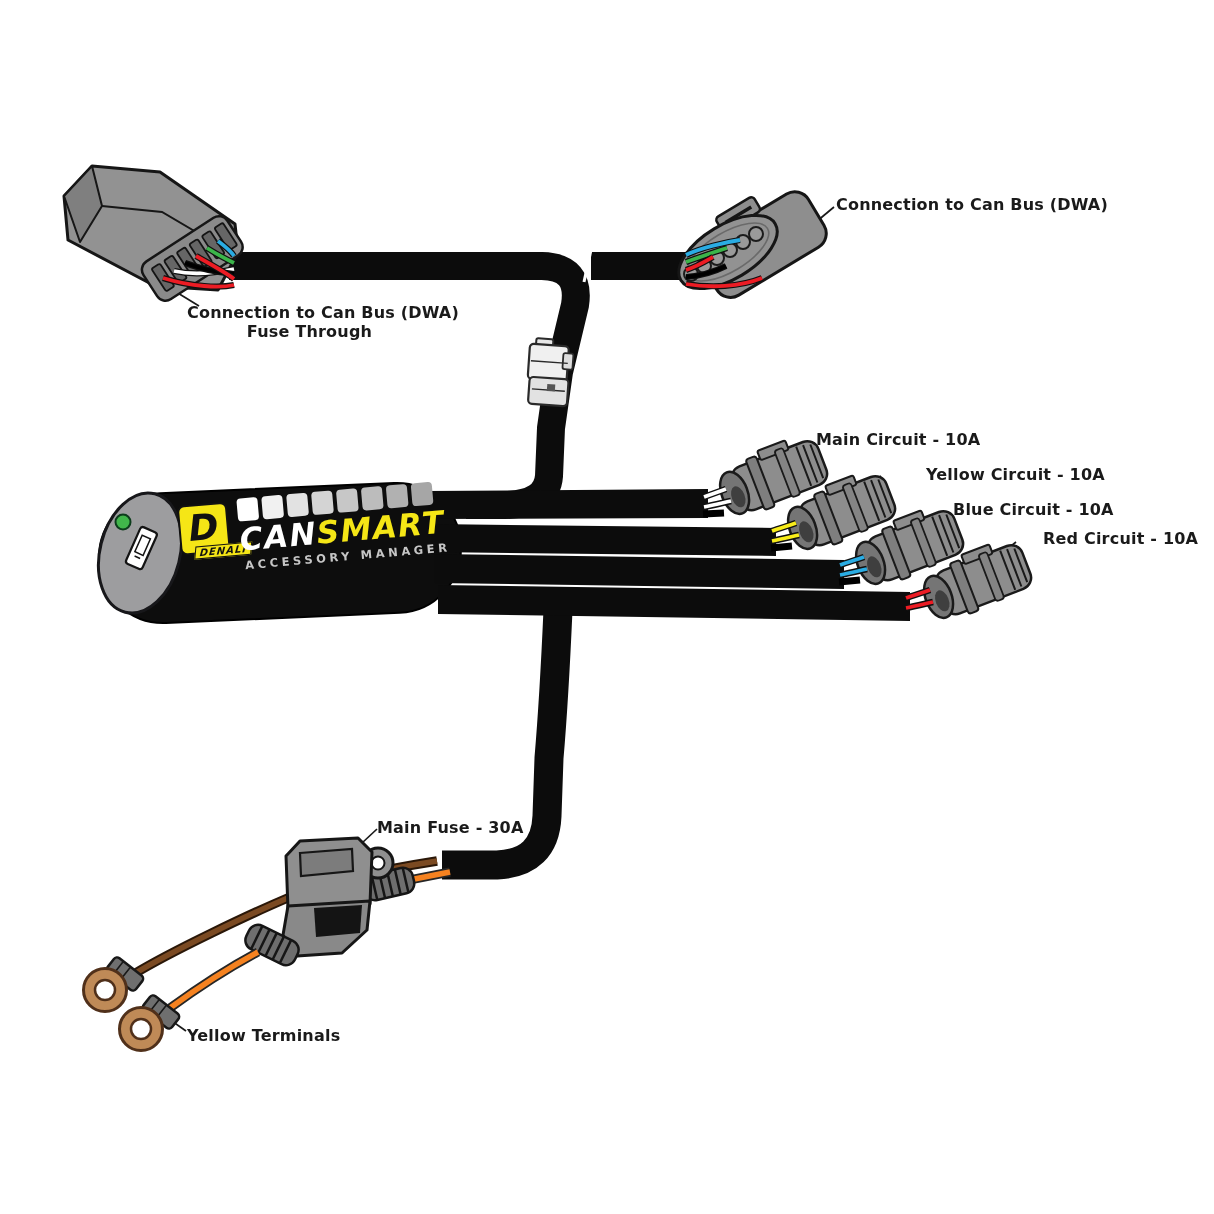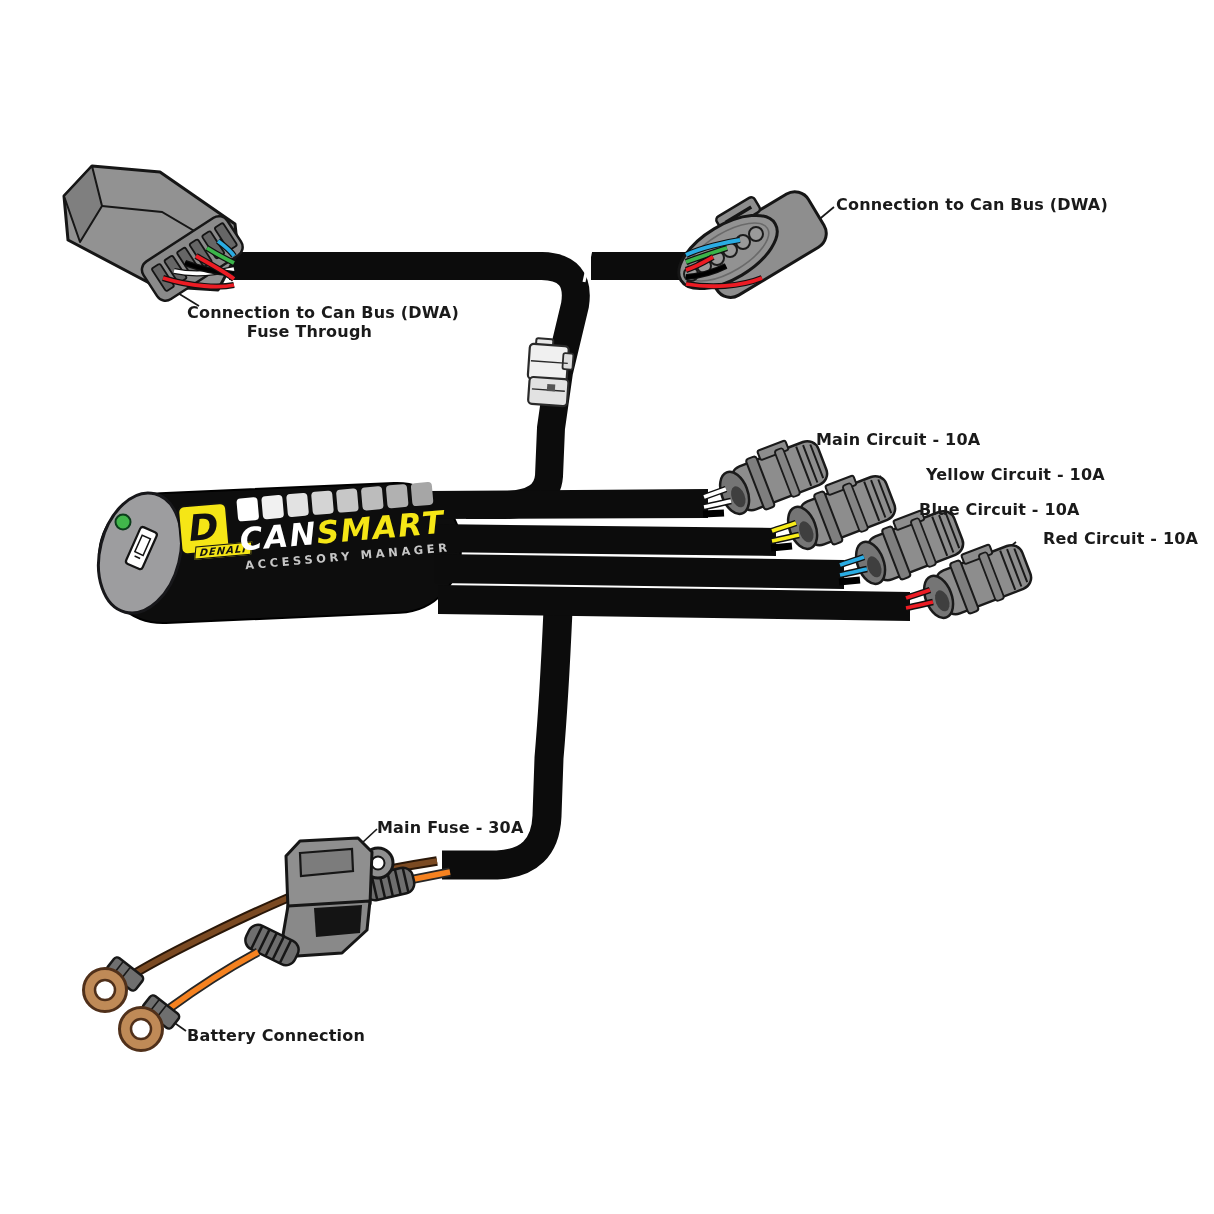--- a/index.html
+++ b/index.html
@@ -255,18 +255,18 @@
   <div id="am-subtitle">ACCESSORY MANAGER</div>
 </div>
 
 <div class="lbl lbl-center" style="left:187px;top:303px;width:245px;">
   <div>Connection to Can Bus (DWA)</div>
   <div>Fuse Through</div>
 </div>
 <div class="lbl" style="left:836px;top:195px;">Connection to Can Bus (DWA)</div>
 <div class="lbl" style="left:816px;top:430px;">Main Circuit - 10A</div>
 <div class="lbl" style="left:882px;top:465px;margin-left:44px;">Yellow Circuit - 10A</div>
-<div class="lbl" style="left:919px;top:500px;text-align:center;">Blue Circuit - 10A</div>
+<div class="lbl" style="left:953px;top:500px;text-align:center;">Blue Circuit - 10A</div>
 <div class="lbl" style="left:1017px;top:529px;margin-left:26px;">Red Circuit - 10A</div>
 <div class="lbl" style="left:377px;top:818px;">Main Fuse - 30A</div>
-<div class="lbl" style="left:187px;top:1026px;">Battery Connection</div>
+<div class="lbl" style="left:187px;top:1026px;">Yellow Terminals</div>
 
 </div>
 
 </body></html>

